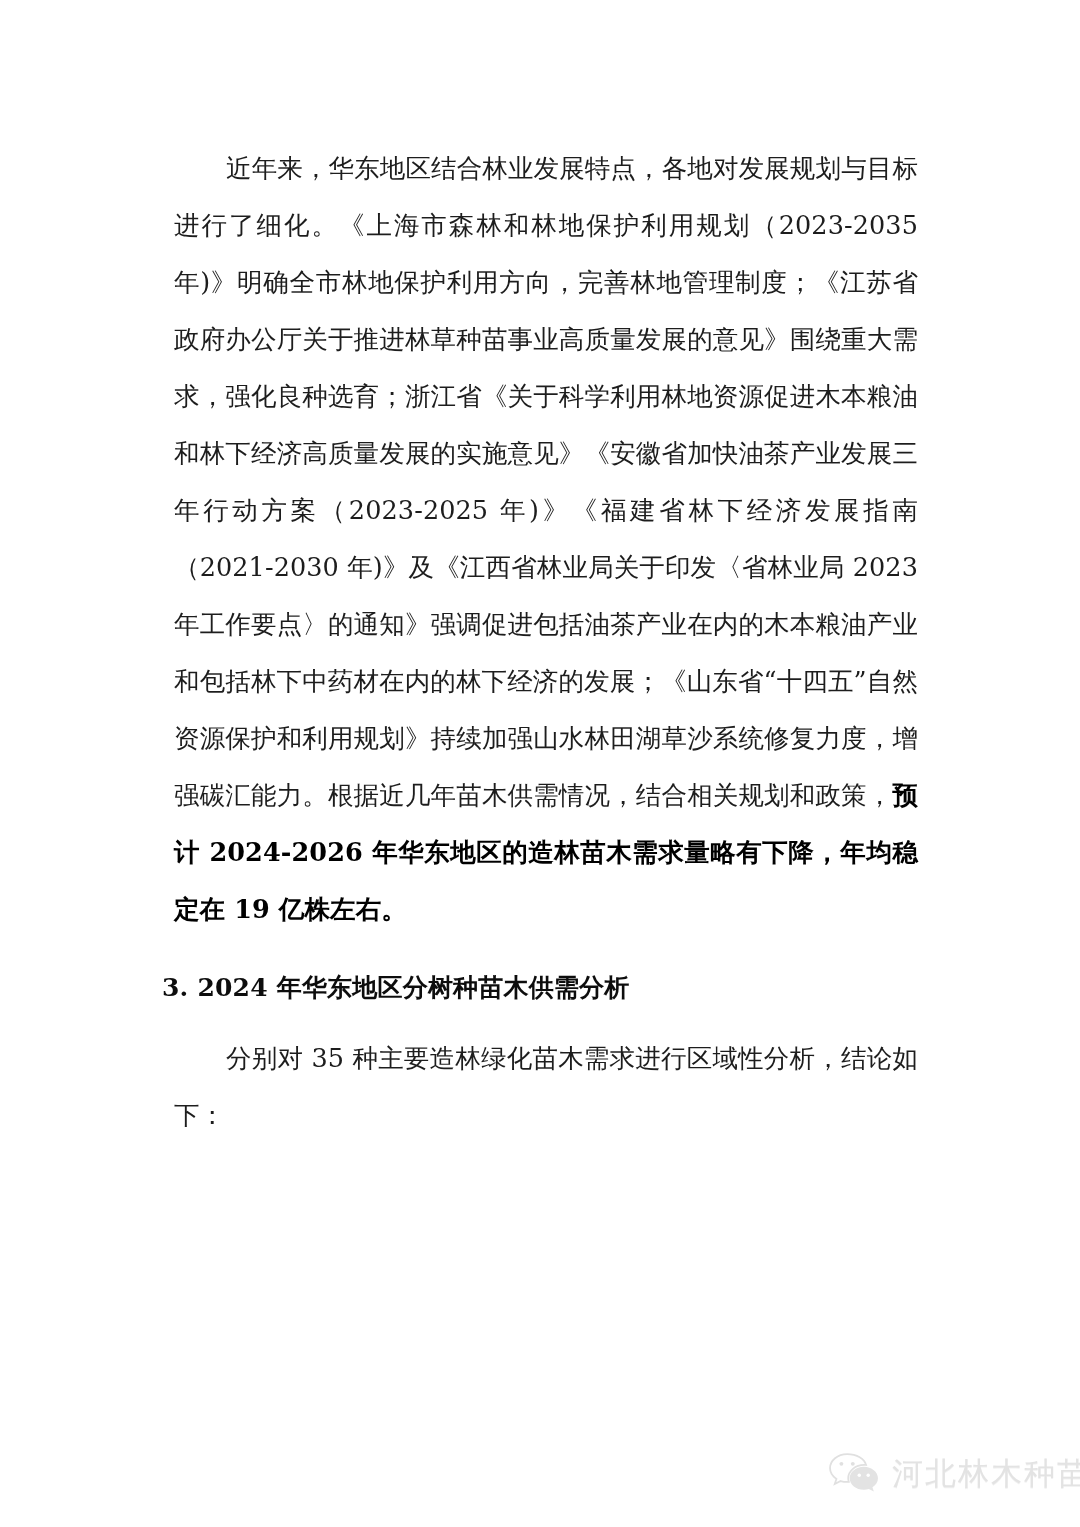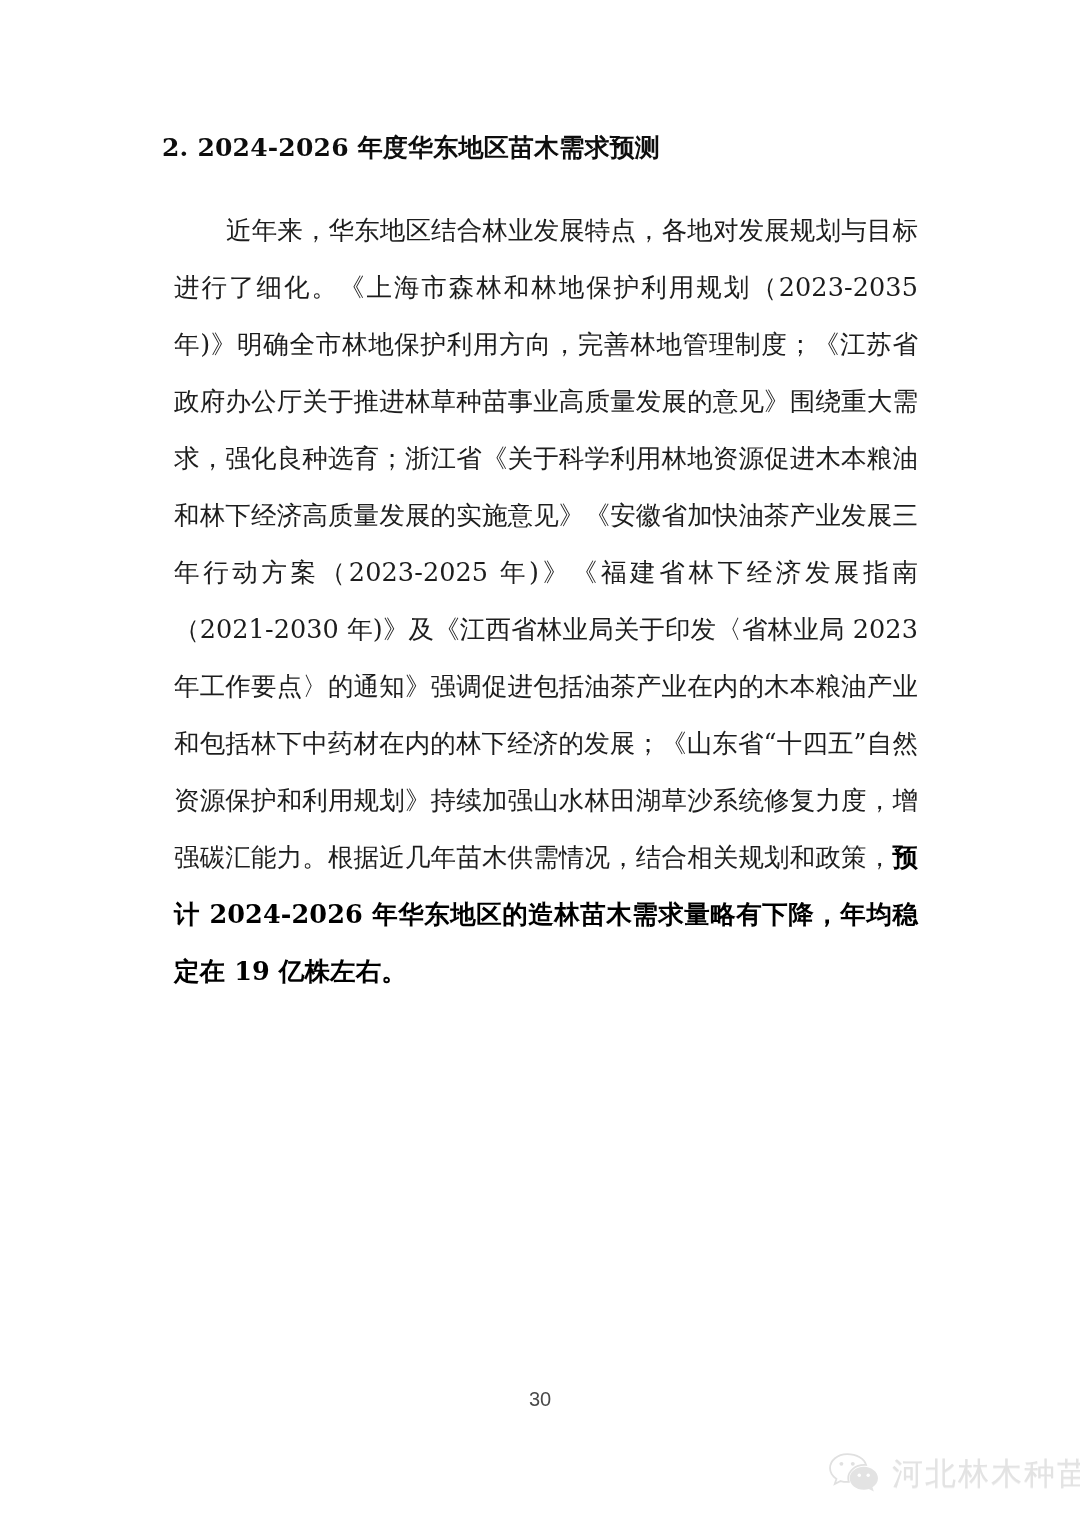--- a/index.html
+++ b/index.html
@@ -89,30 +89,30 @@
     text-shadow: 0 1px 0 #f2f2f2;
   }
 </style>
 </head>
 <body>
 
 <div class="page">
 
   <div class="content">
 
-    <h2 class="heading">2. 2024-2026 年度华东地区苗木需求预测</h2>
 
     <p class="para indent2"><span>近年来，华东地区结合林业发展特点，各地对发展规划与目标进行了细化。《上海市森林和林地保护利用规划（2023-2035 年)》明确全市林地保护利用方向，完善林地管理制度；《江苏省政府办公厅关于推进林草种苗事业高质量发展的意见》围绕重大需求，强化良种选育；浙江省《关于科学利用林地资源促进木本粮油和林下经济高质量发展的实施意见》《安徽省加快油茶产业发展三年行动方案（2023-2025 年)》《福建省林下经济发展指南（2021-2030 年)》及《江西省林业局关于印发〈省林业局 2023 年工作要点〉的通知》强调促进包括油茶产业在内的木本粮油产业和包括林下中药材在内的林下经济的发展；《山东省“十四五”自然资源保护和利用规划》持续加强山水林田湖草沙系统修复力度，增强碳汇能力。根据近几年苗木供需情况，结合相关规划和政策，</span><span class="bold-run">预计 2024-2026 年华东地区的造林苗木需求量略有下降，年均稳定在 19 亿株左右。</span></p>
 
+    <h2 class="heading-2">3. 2024 年华东地区分树种苗木供需分析</h2>
 
+    <p class="para indent2">分别对 35 种主要造林绿化苗木需求进行区域性分析，结论如下：</p>
 
 
   </div>
 
-  <div class="page-number">30</div>
 
   <div class="watermark">
     <svg class="wechat-icon" viewBox="0 0 64 54">
       <path d="M23.5 2.5C11.9 2.5 2.5 10.2 2.5 19.7c0 5.4 3.1 10.2 7.9 13.4l-2.1 6.3 7.3-3.7c2.5 0.7 5.1 1.1 7.9 1.1 0.7 0 1.4 0 2.1-0.1-0.5-1.4-0.7-2.9-0.7-4.4 0-9.1 8.8-16.5 19.7-16.5 0.8 0 1.5 0 2.3 0.1C45.1 8.1 35.4 2.5 23.5 2.5z" fill="none" stroke="#e0e0e0" stroke-width="2.2"></path>
       <circle cx="16.5" cy="14.5" r="2.4" fill="#e0e0e0"></circle>
       <circle cx="30.5" cy="14.5" r="2.4" fill="#e0e0e0"></circle>
       <path d="M61.5 32.2c0-7.8-7.8-14.2-17.4-14.2S26.7 24.4 26.7 32.2 34.5 46.4 44.1 46.4c2.2 0 4.3-0.3 6.2-0.9l6.1 3.1-1.7-5.2c3.9-2.6 6.8-6.5 6.8-11.2z" fill="#e3e3e3"></path>
       <circle cx="38.5" cy="28.5" r="2.1" fill="#ffffff"></circle>
       <circle cx="49.5" cy="28.5" r="2.1" fill="#ffffff"></circle>
     </svg>

